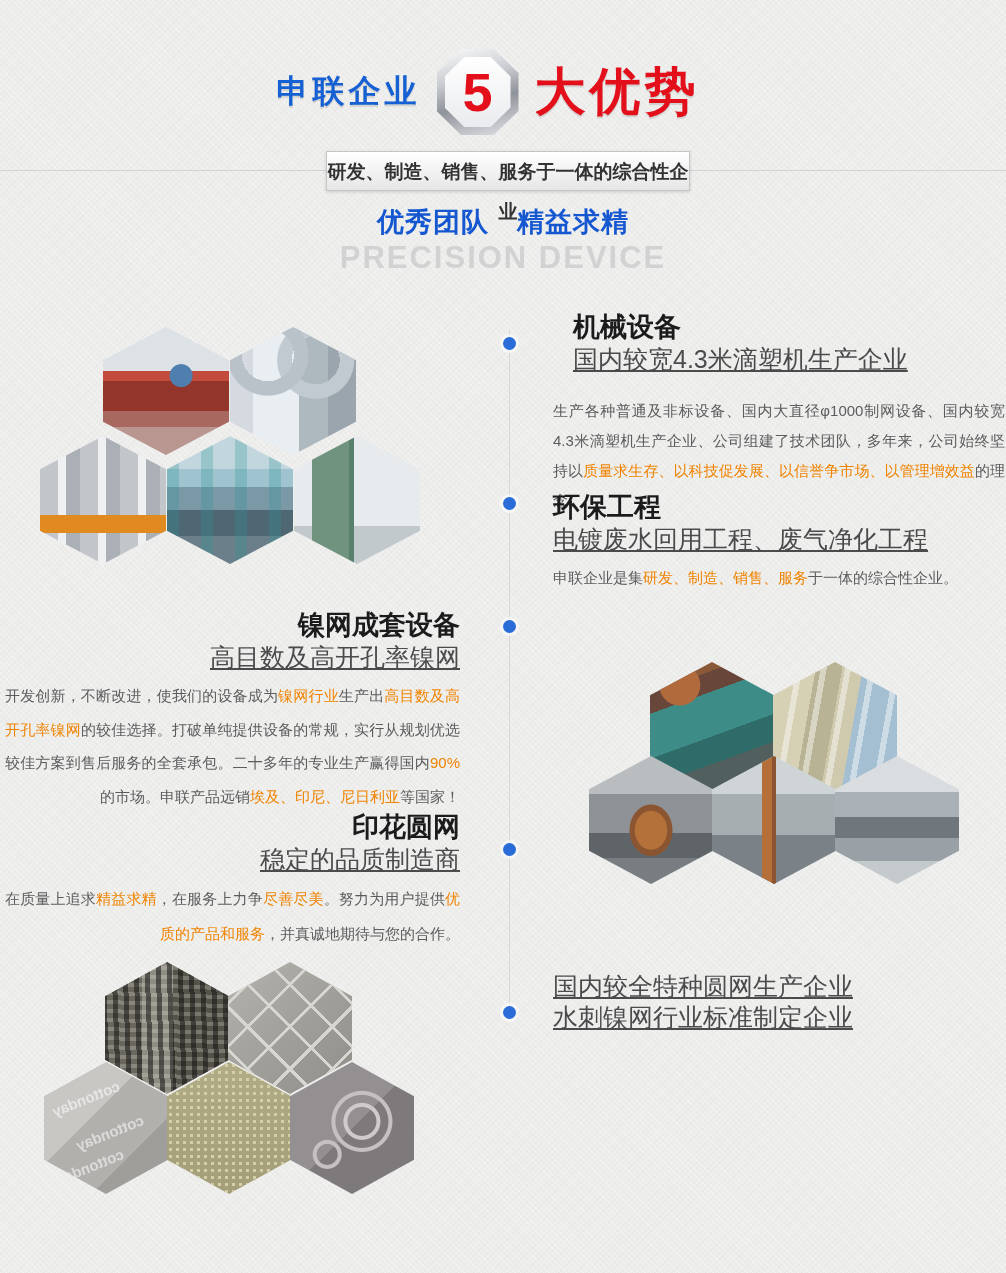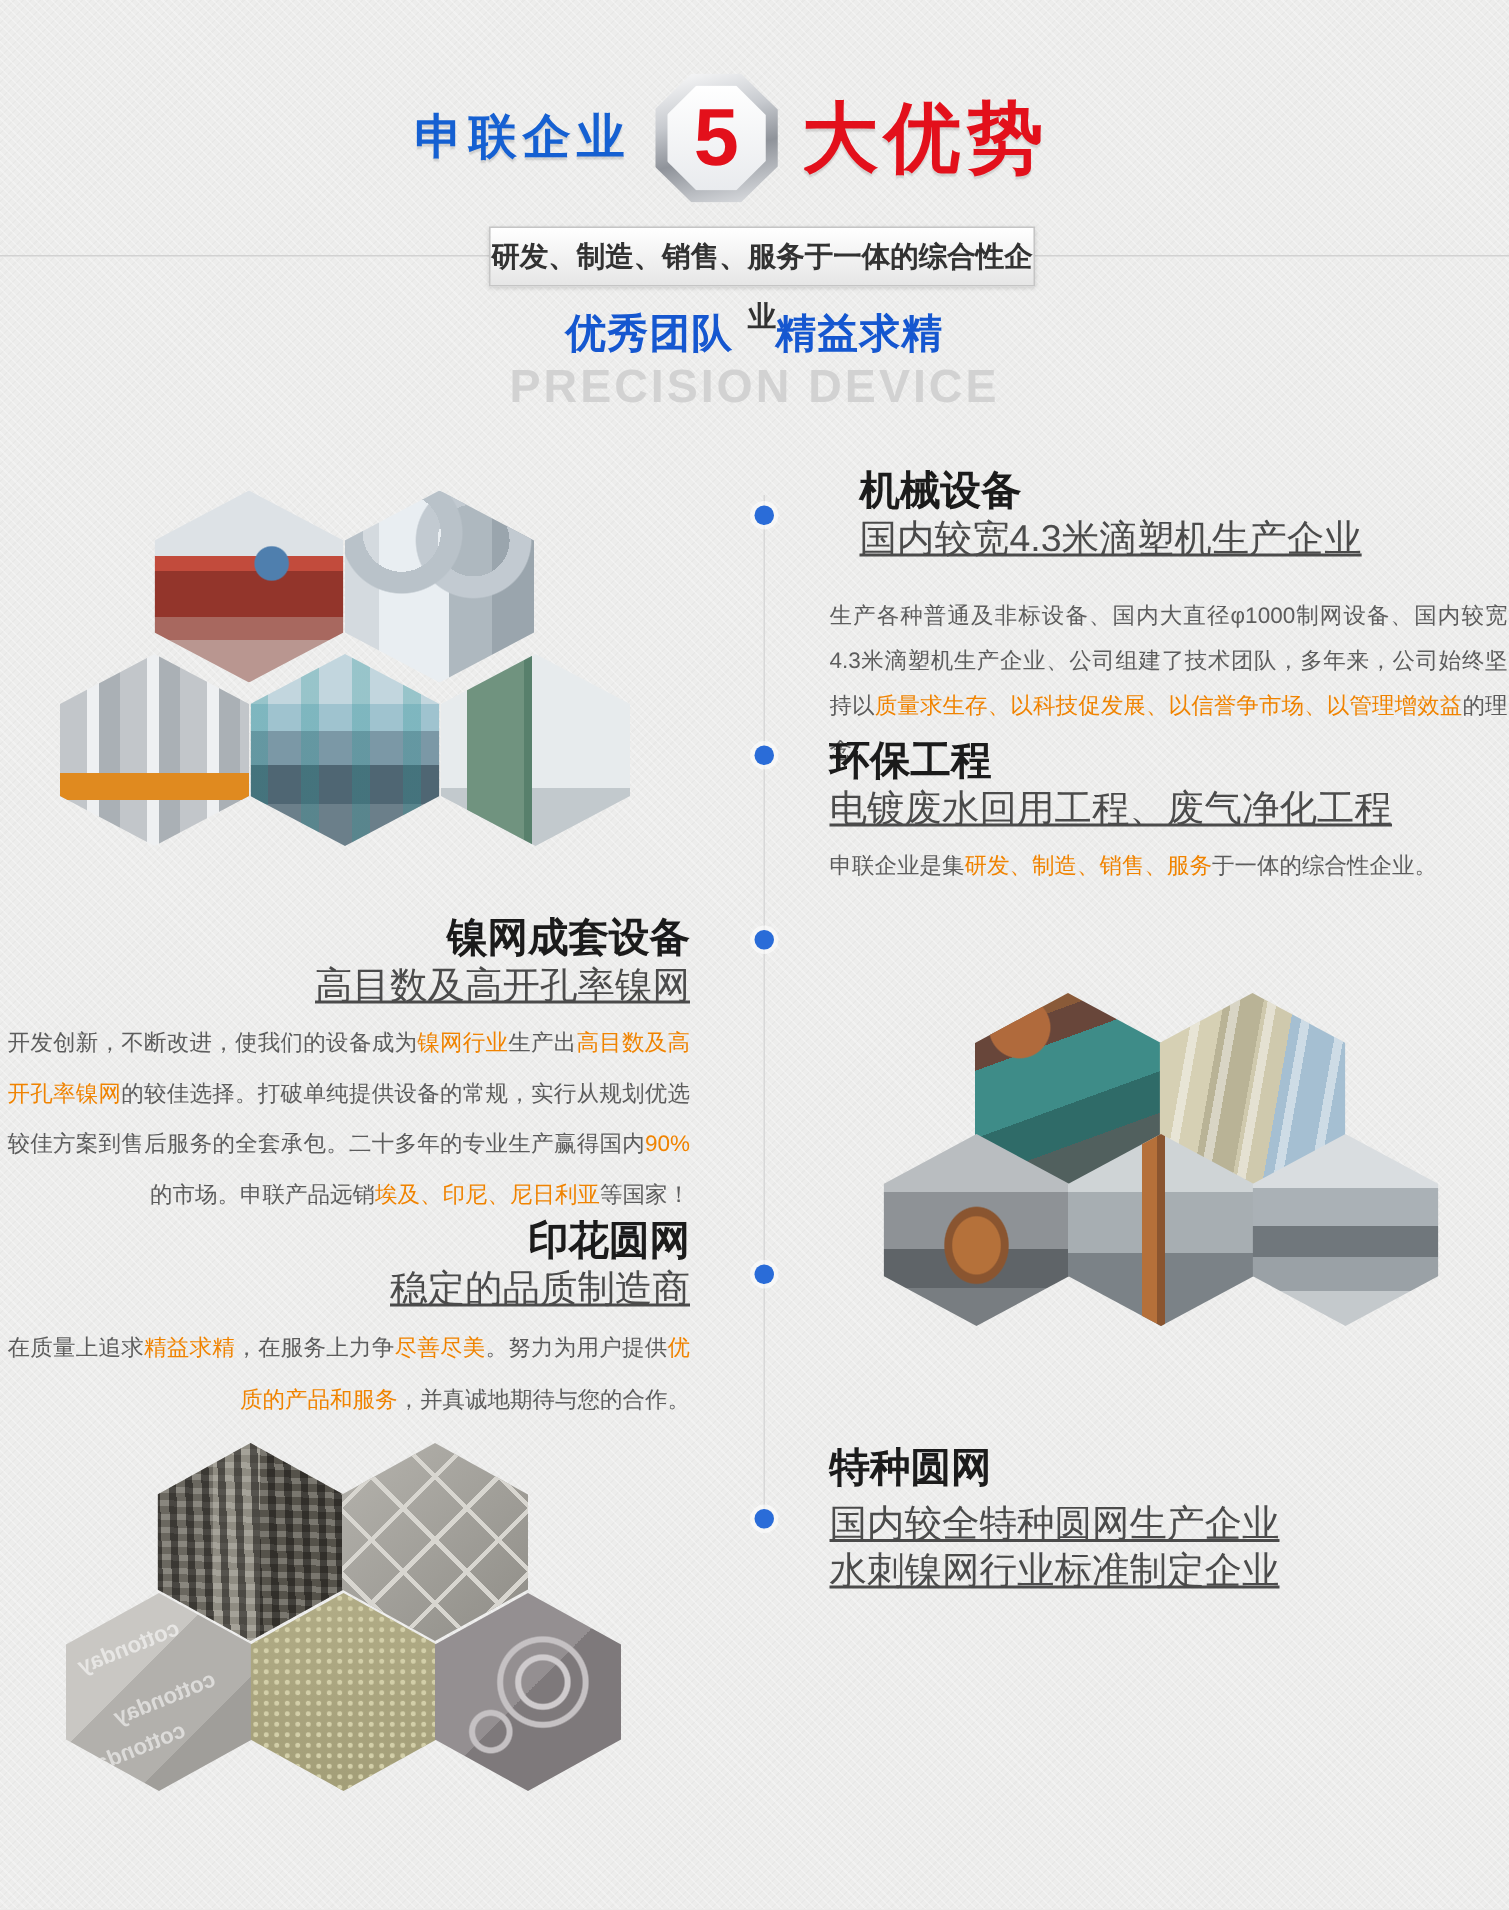--- a/index.html
+++ b/index.html
@@ -145,18 +145,17 @@
   <div class="hx c3 hx-c3b" style="left:228px;top:962px;"></div>
   <div class="hx c3 hx-c3c" style="left:44px;top:1062px;">
     <span class="emboss" style="left:6px;top:28px;">cottonday</span>
     <span class="emboss" style="left:30px;top:62px;">cottonday</span>
     <span class="emboss" style="left:10px;top:96px;">cottonday</span>
   </div>
   <div class="hx c3 hx-c3d" style="left:167px;top:1062px;"></div>
   <div class="hx c3 hx-c3e" style="left:290px;top:1062px;"></div>
 
   <div class="abs right-col" style="top:963px;">
-    <div class="h-sec">特种圆网</div>
     <div class="sub-sec" style="margin-top:8px;line-height:31px;">国内较全特种圆网生产企业</div>
     <div class="sub-sec" style="margin-top:0;line-height:31px;">水刺镍网行业标准制定企业</div>
   </div>
 
 </div>
 
 </body></html>

